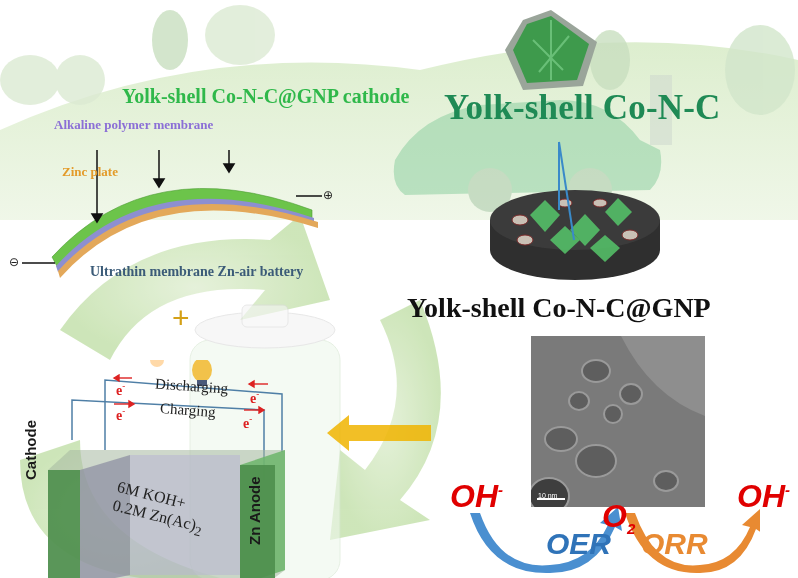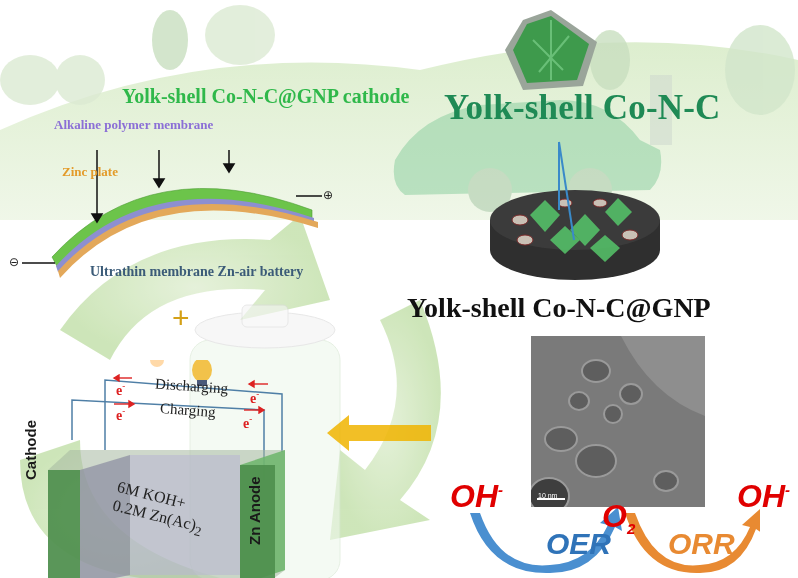--- a/index.html
+++ b/index.html
@@ -20,21 +20,21 @@
   .eminus sup{font-size:9px;}
   #electrolyte{left:120px;top:477px;font-size:16px;color:#222;font-weight:normal;transform:rotate(14deg);transform-origin:left top;line-height:19px;}
   #cathode-word{left:22px;top:480px;font-size:15px;color:#1a1a1a;transform:rotate(-90deg);transform-origin:left top;font-family:"Liberation Sans",sans-serif;}
   #anode-word{left:246px;top:545px;font-size:15px;color:#1a1a1a;transform:rotate(-90deg);transform-origin:left top;font-family:"Liberation Sans",sans-serif;}
   .chem{position:absolute;font-family:"Liberation Sans",sans-serif;font-weight:bold;color:#e00000;font-style:italic;}
   .chem sup,.chem sub{font-size:15px;}
   #oh-left{left:450px;top:478px;font-size:32px;}
   #o2{left:602px;top:498px;font-size:32px;}
   #oh-right{left:737px;top:478px;font-size:32px;}
   #oer{left:516px;top:527px;font-size:30px;color:var(--c-oer);margin-left:30px;}
-  #orr{left:668px;top:527px;font-size:30px;color:var(--c-orr);}
+  #orr{left:641px;top:527px;font-size:30px;color:var(--c-orr);}
   #tem{left:531px;top:336px;width:174px;height:171px;background:#8a8a8a;overflow:hidden;}
   #scale-bar-label{left:538px;top:492px;font-size:7px;color:#fff;font-family:"Liberation Sans",sans-serif;}
   .pole{position:absolute;font-family:"DejaVu Sans",sans-serif;font-size:12px;color:#222;}
 </style>
 </head>
 <body>
 
 <style>
   :root{
     --c-cathode:#2fb84a;--c-membrane:#8b6fd6;--c-zinc:#e39b2a;--c-caption:#3b5b78;

